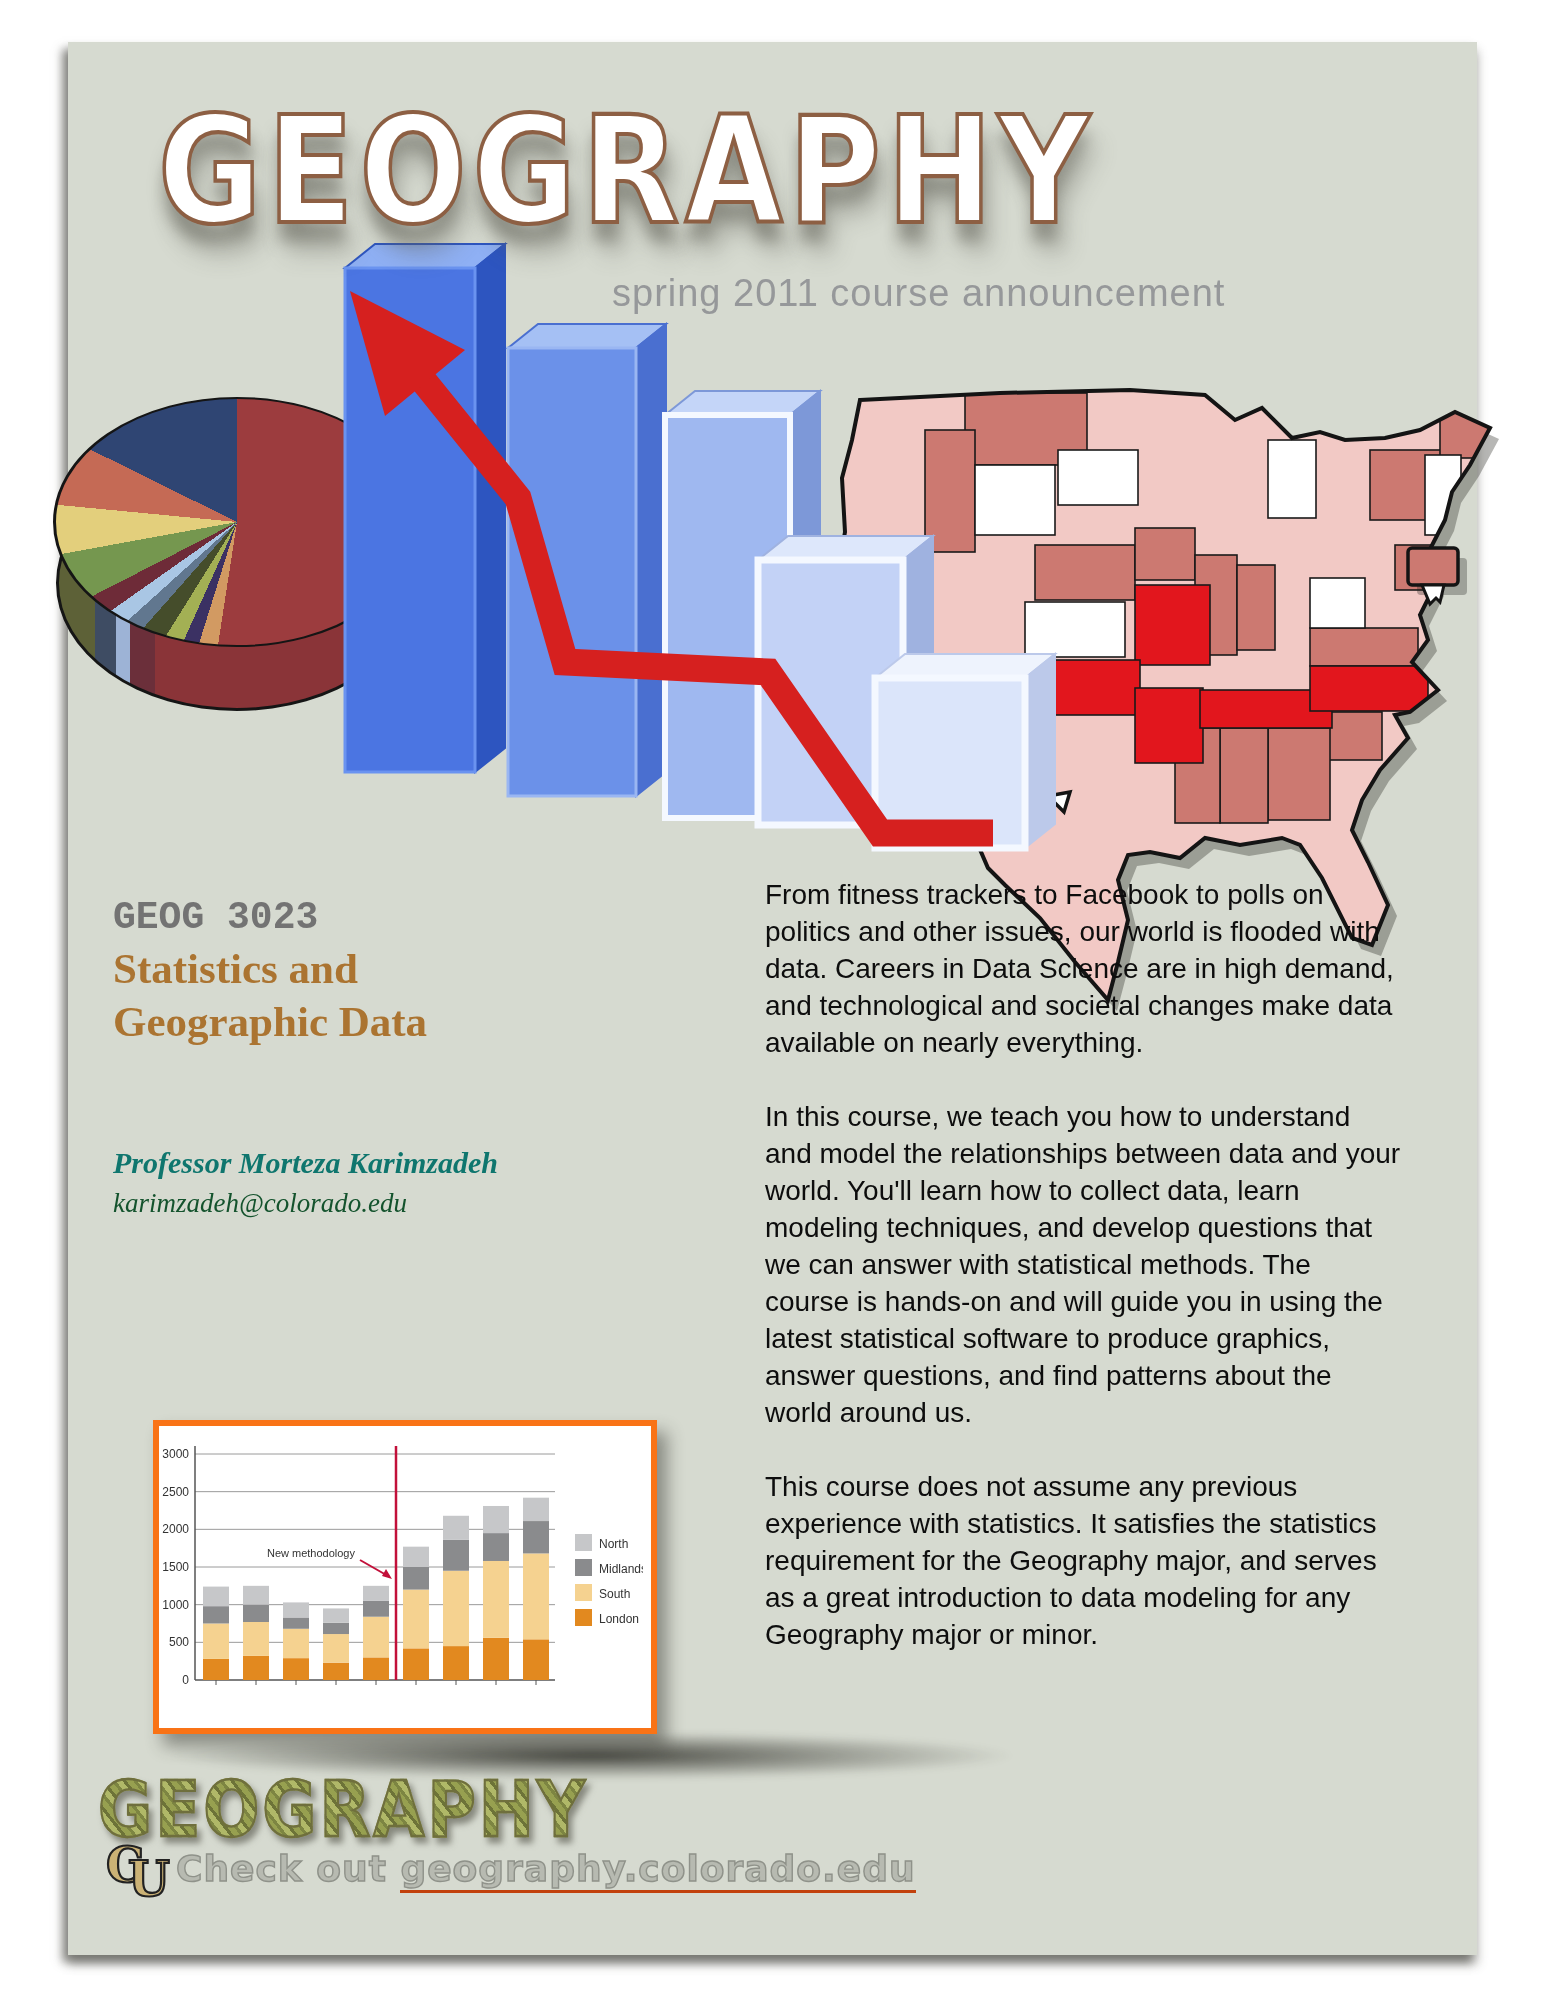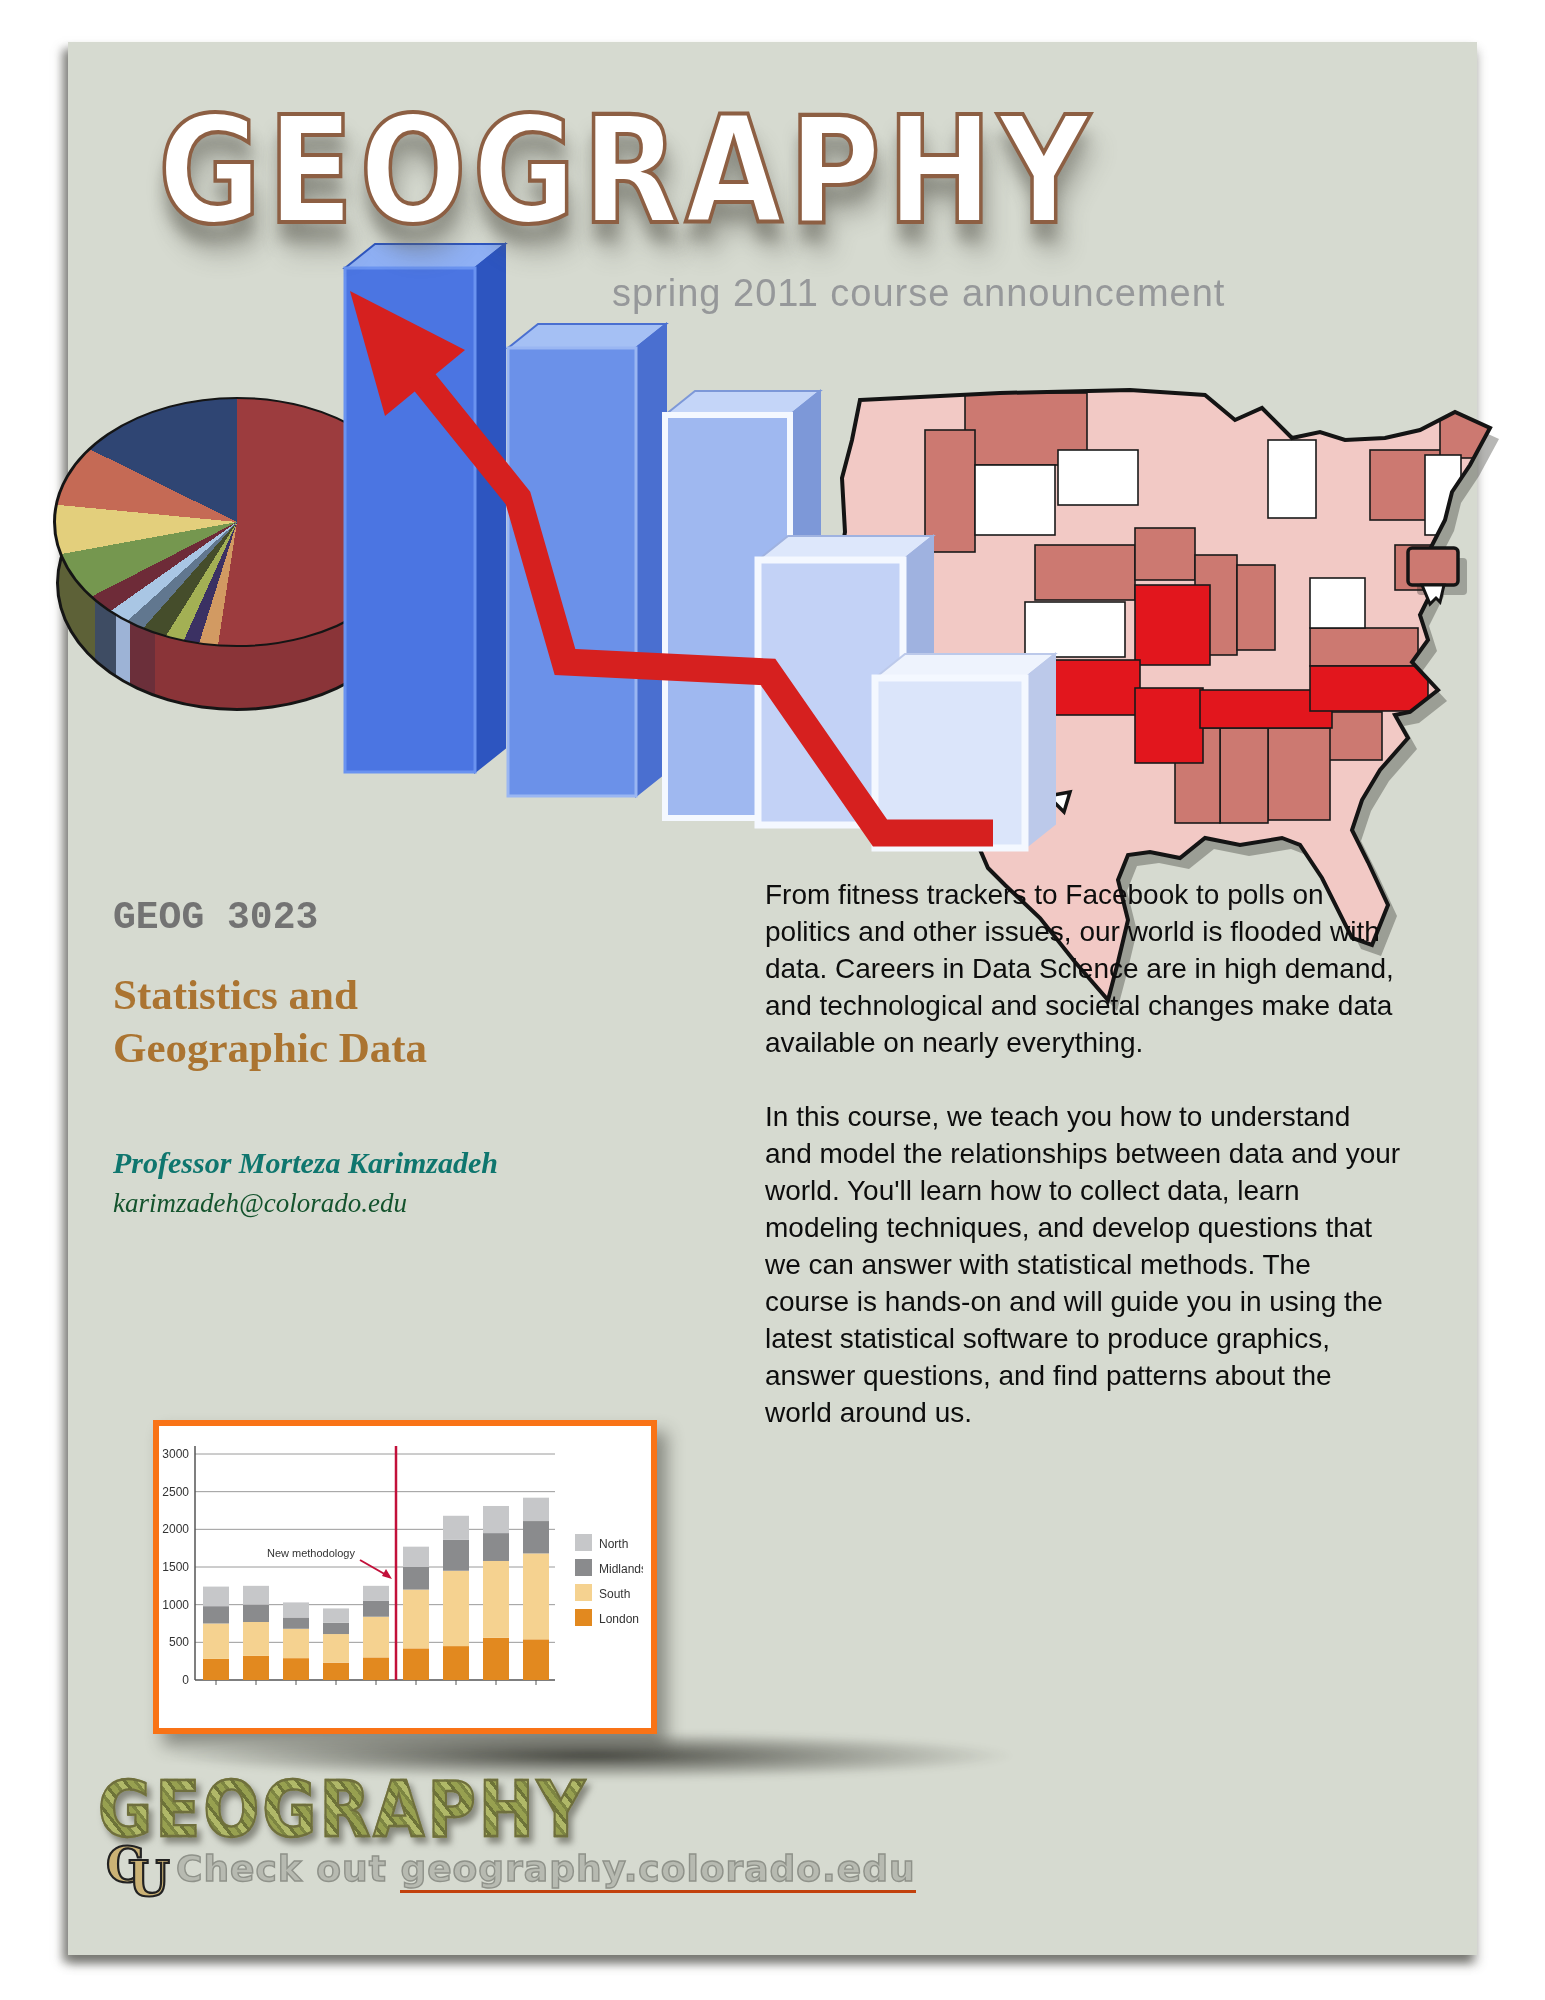--- a/index.html
+++ b/index.html
@@ -17,21 +17,21 @@
   
   .pie-depth{position:absolute;left:56px;top:455px;width:356px;height:250px;border-radius:50%;
     border:3px solid #151515;z-index:2;
     background:linear-gradient(90deg,#5d6137 0 10%,#3e4c63 10% 16%,#9db3d6 16% 20%,#6b2f3a 20% 27%,#8a3438 27% 100%);}
   .pie-top{position:absolute;left:53px;top:338px;width:362px;height:362px;border-radius:50%;
     border:3px solid #151515;z-index:2;transform:scaleY(.68);}
   #hero-svg{position:absolute;left:0;top:0;z-index:3;pointer-events:none;}
   
   .course-code{position:absolute;left:113px;top:896px;z-index:5;font-family:Liberation Mono, monospace;
     font-weight:bold;font-size:38px;color:#737373;}
-  .course-title{position:absolute;left:113px;top:968px;z-index:5;font-family:"Liberation Serif",serif;
+  .course-title{position:absolute;left:113px;top:942px;z-index:5;font-family:"Liberation Serif",serif;
     font-weight:bold;font-size:43px;line-height:53px;color:#ab7431;}
   .prof{position:absolute;left:113px;top:1146px;z-index:5;font-family:"Liberation Serif",serif;
     font-style:italic;font-weight:bold;font-size:30px;color:#0f766e;}
   .prof-email{position:absolute;left:113px;top:1188px;z-index:5;font-family:"Liberation Serif",serif;
     font-style:italic;font-size:27px;color:#14532d;text-decoration:none;}
   
   .body-col{position:absolute;left:765px;top:876px;width:652px;z-index:5;
     font-size:28px;line-height:37px;color:#0d0d0d;}
   .body-col p{margin:0 16px 37px 0;}
   
@@ -174,20 +174,21 @@
 <div class="course-title">
   <span>Statistics and</span><br>
   <span>Geographic Data</span>
 </div>
 <div class="prof">Professor Morteza Karimzadeh</div>
 <a class="prof-email" href="#">karimzadeh@colorado.edu</a>
 
 <div class="body-col">
   <p>From fitness trackers to Facebook to polls on politics and other issues, our world is flooded with data. Careers in Data Science are in high demand, and technological and societal changes make data available on nearly everything.</p>
   <p>In this course, we teach you how to understand and model the relationships between data and your world. You'll learn how to collect data, learn modeling techniques, and develop questions that we can answer with statistical methods. The course is hands-on and will guide you in using the latest statistical software to produce graphics, answer questions, and find patterns about the world around us.</p>
+  <p>This course does not assume any previous experience with statistics. It satisfies the statistics requirement for the Geography major, and serves as a great introduction to data modeling for any Geography major or minor.</p>
 </div>
 
 <div class="curl-shadow"></div>
 
 <div class="chart-panel">
   <svg id="mini-svg" width="484" height="294" viewBox="0 0 484 294">
       <line x1="36" y1="28" x2="396" y2="28" stroke="#9a9a9a" stroke-width="1"></line>
       <text x="30" y="32" font-size="12" text-anchor="end" fill="#333" font-family="Liberation Sans, sans-serif">3000</text>
       <line x1="36" y1="65.66666666666666" x2="396" y2="65.66666666666666" stroke="#9a9a9a" stroke-width="1"></line>
       <text x="30" y="69.66666666666666" font-size="12" text-anchor="end" fill="#333" font-family="Liberation Sans, sans-serif">2500</text>

